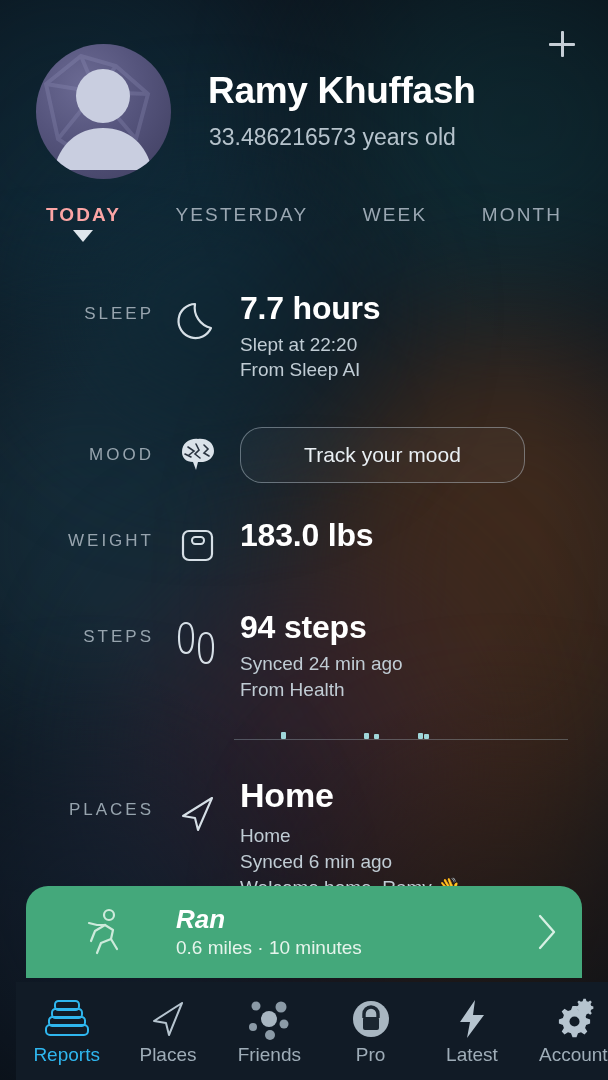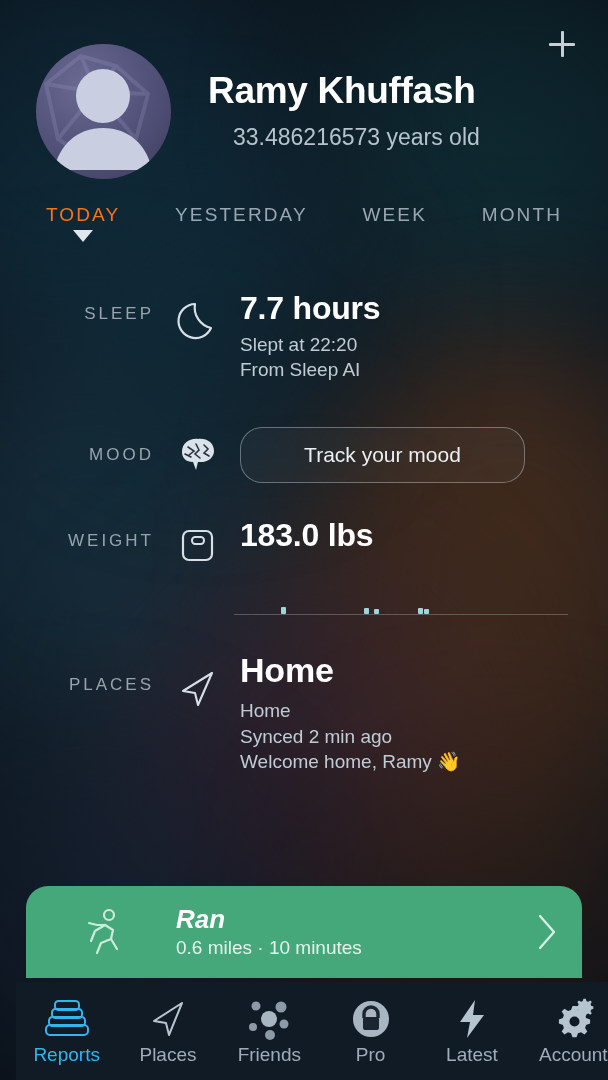--- a/index.html
+++ b/index.html
@@ -45,29 +45,29 @@
   }
   .plus-btn span { display:block; position:absolute; background:#c6ced6; border-radius:1px; }
   .plus-btn .h { width:26px; height:3px; }
   .plus-btn .v { width:3px; height:26px; }
   .name {
     position:absolute; left:208px; top:70px;
     font-size:37px; font-weight:bold; color:#ffffff; letter-spacing:-.3px;
   }
   .age {
     position:absolute; left:209px; top:124px;
-    font-size:23px; color:#b6c3cc; font-weight:400;margin-left:24px;
+    font-size:23px; color:#b6c3cc; font-weight:400;
   }
 
   
   .tabs { position:relative; height:78px; padding:0 46px; display:flex;
           align-items:flex-start; justify-content:space-between; }
   .tab { position:relative; padding-top:14px; cursor:pointer;
          font-size:19px; letter-spacing:2.1px; color:#9aa7b2; font-weight:400; }
-  .tab.active { color:#f97316; }
+  .tab.active { color:#fca5a5;font-weight:bold; }
   .tab .caret {
     position:absolute; left:50%; transform:translateX(-50%); top:40px;
     width:0; height:0; border-left:10px solid transparent;
     border-right:10px solid transparent; border-top:12px solid #dfe6ec;
   }
 
   
   .metrics { position:relative; padding:18px 0 0 0; }
   .row { position:relative; display:flex; align-items:flex-start; min-height:60px;padding-left:6px; }
   .row-label {
@@ -228,41 +228,55 @@
           <svg width="44" height="46" viewBox="0 0 44 46">
             <rect x="8" y="8" width="29" height="29" rx="6" fill="none" stroke="#d6dfe6" stroke-width="2.2"></rect>
             <rect x="17" y="14" width="12" height="7" rx="3.2" fill="none" stroke="#d6dfe6" stroke-width="2"></rect>
           </svg>
         </div>
         <div class="row-body">
           <div class="value">183.0 lbs</div>
         </div>
       </div>
 
+      <div class="row" id="row-steps">
+        <div class="row-label">STEPS</div>
+        <div class="row-icon">
+          <svg width="50" height="56" viewBox="0 0 50 56">
+            <path d="M14 8 C19 8 21 14 21 22 C21 32 19 38 14 38 C9 38 7 32 7 22 C7 14 9 8 14 8 Z" fill="none" stroke="#d6dfe6" stroke-width="2.1"></path>
+            <path d="M34 18 C39 18 41 24 41 32 C41 42 39 48 34 48 C29 48 27 42 27 32 C27 24 29 18 34 18 Z" fill="none" stroke="#d6dfe6" stroke-width="2.1"></path>
+          </svg>
+        </div>
+        <div class="row-body">
+          <div class="value">94 steps</div>
+          <div class="sub">Synced 24 min ago</div>
+          <div class="sub" style="margin-top:0">From Health</div>
+        </div>
+      </div>
 
       <div class="spark" id="steps-sparkline">
         <div class="base"></div>
       <div class="bar" style="left: 14%; width: 5px; height: 7px; background: rgb(159, 214, 217);"></div>
           <div class="bar" style="left: 39%; width: 5px; height: 6px; background: rgb(159, 214, 217);"></div>
           <div class="bar" style="left: 42%; width: 5px; height: 5px; background: rgb(159, 214, 217);"></div>
           <div class="bar" style="left: 55%; width: 5px; height: 6px; background: rgb(159, 214, 217);"></div>
           <div class="bar" style="left: 57%; width: 5px; height: 5px; background: rgb(159, 214, 217);"></div>
         </div>
 
       <div class="row" id="row-places">
         <div class="row-label">PLACES</div>
         <div class="row-icon">
           <svg width="48" height="48" viewBox="0 0 48 48">
             <path d="M39 8 L10 26 L22 28 L25 40 Z" fill="none" stroke="#d6dfe6" stroke-width="2.1" stroke-linejoin="round"></path>
           </svg>
         </div>
         <div class="row-body">
           <div class="value">Home</div>
           <div class="sub">Home</div>
-          <div class="sub" style="margin-top:0">Synced 2 min ago</div>
+          <div class="sub" style="margin-top:0">Synced 6 min ago</div>
           <div class="sub" style="margin-top:0">Welcome home, Ramy 👋</div>
         </div>
       </div>
 
     </div>
 
     <div class="activity">
       <div class="act-icon">
         <svg width="52" height="54" viewBox="0 0 52 54">
           <g fill="none" stroke="#cdeadb" stroke-width="2.2" stroke-linecap="round" stroke-linejoin="round">

